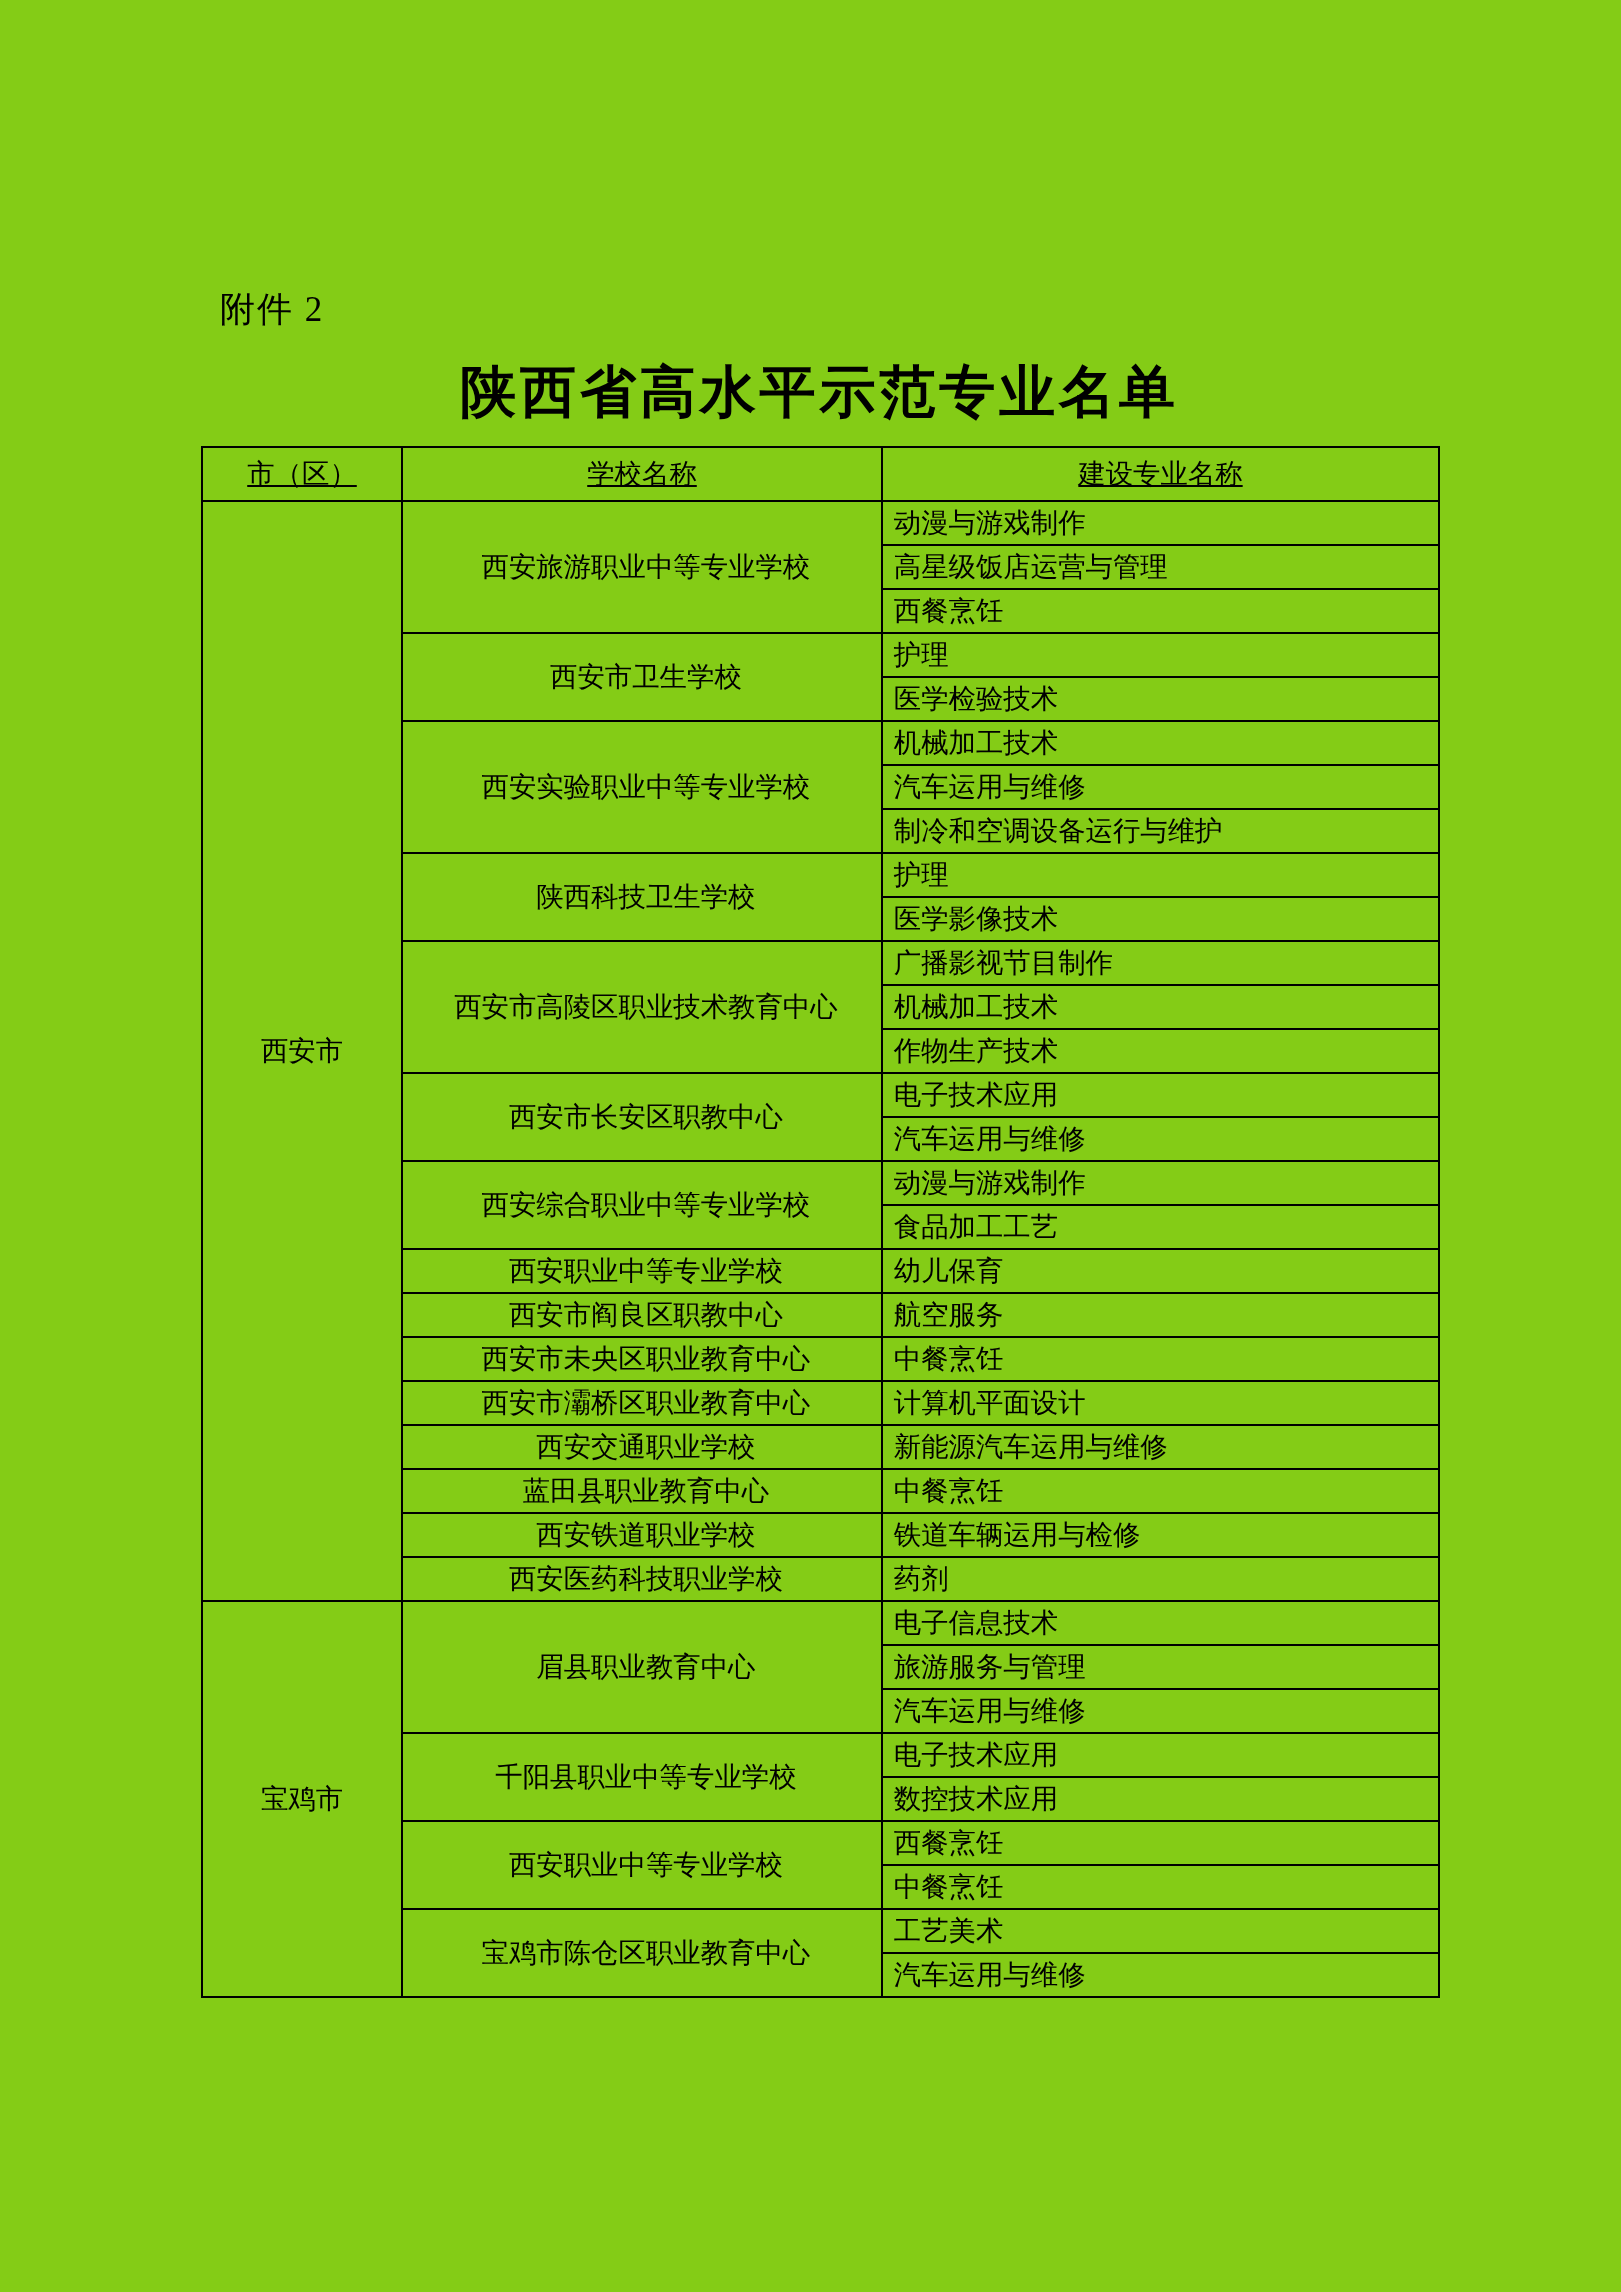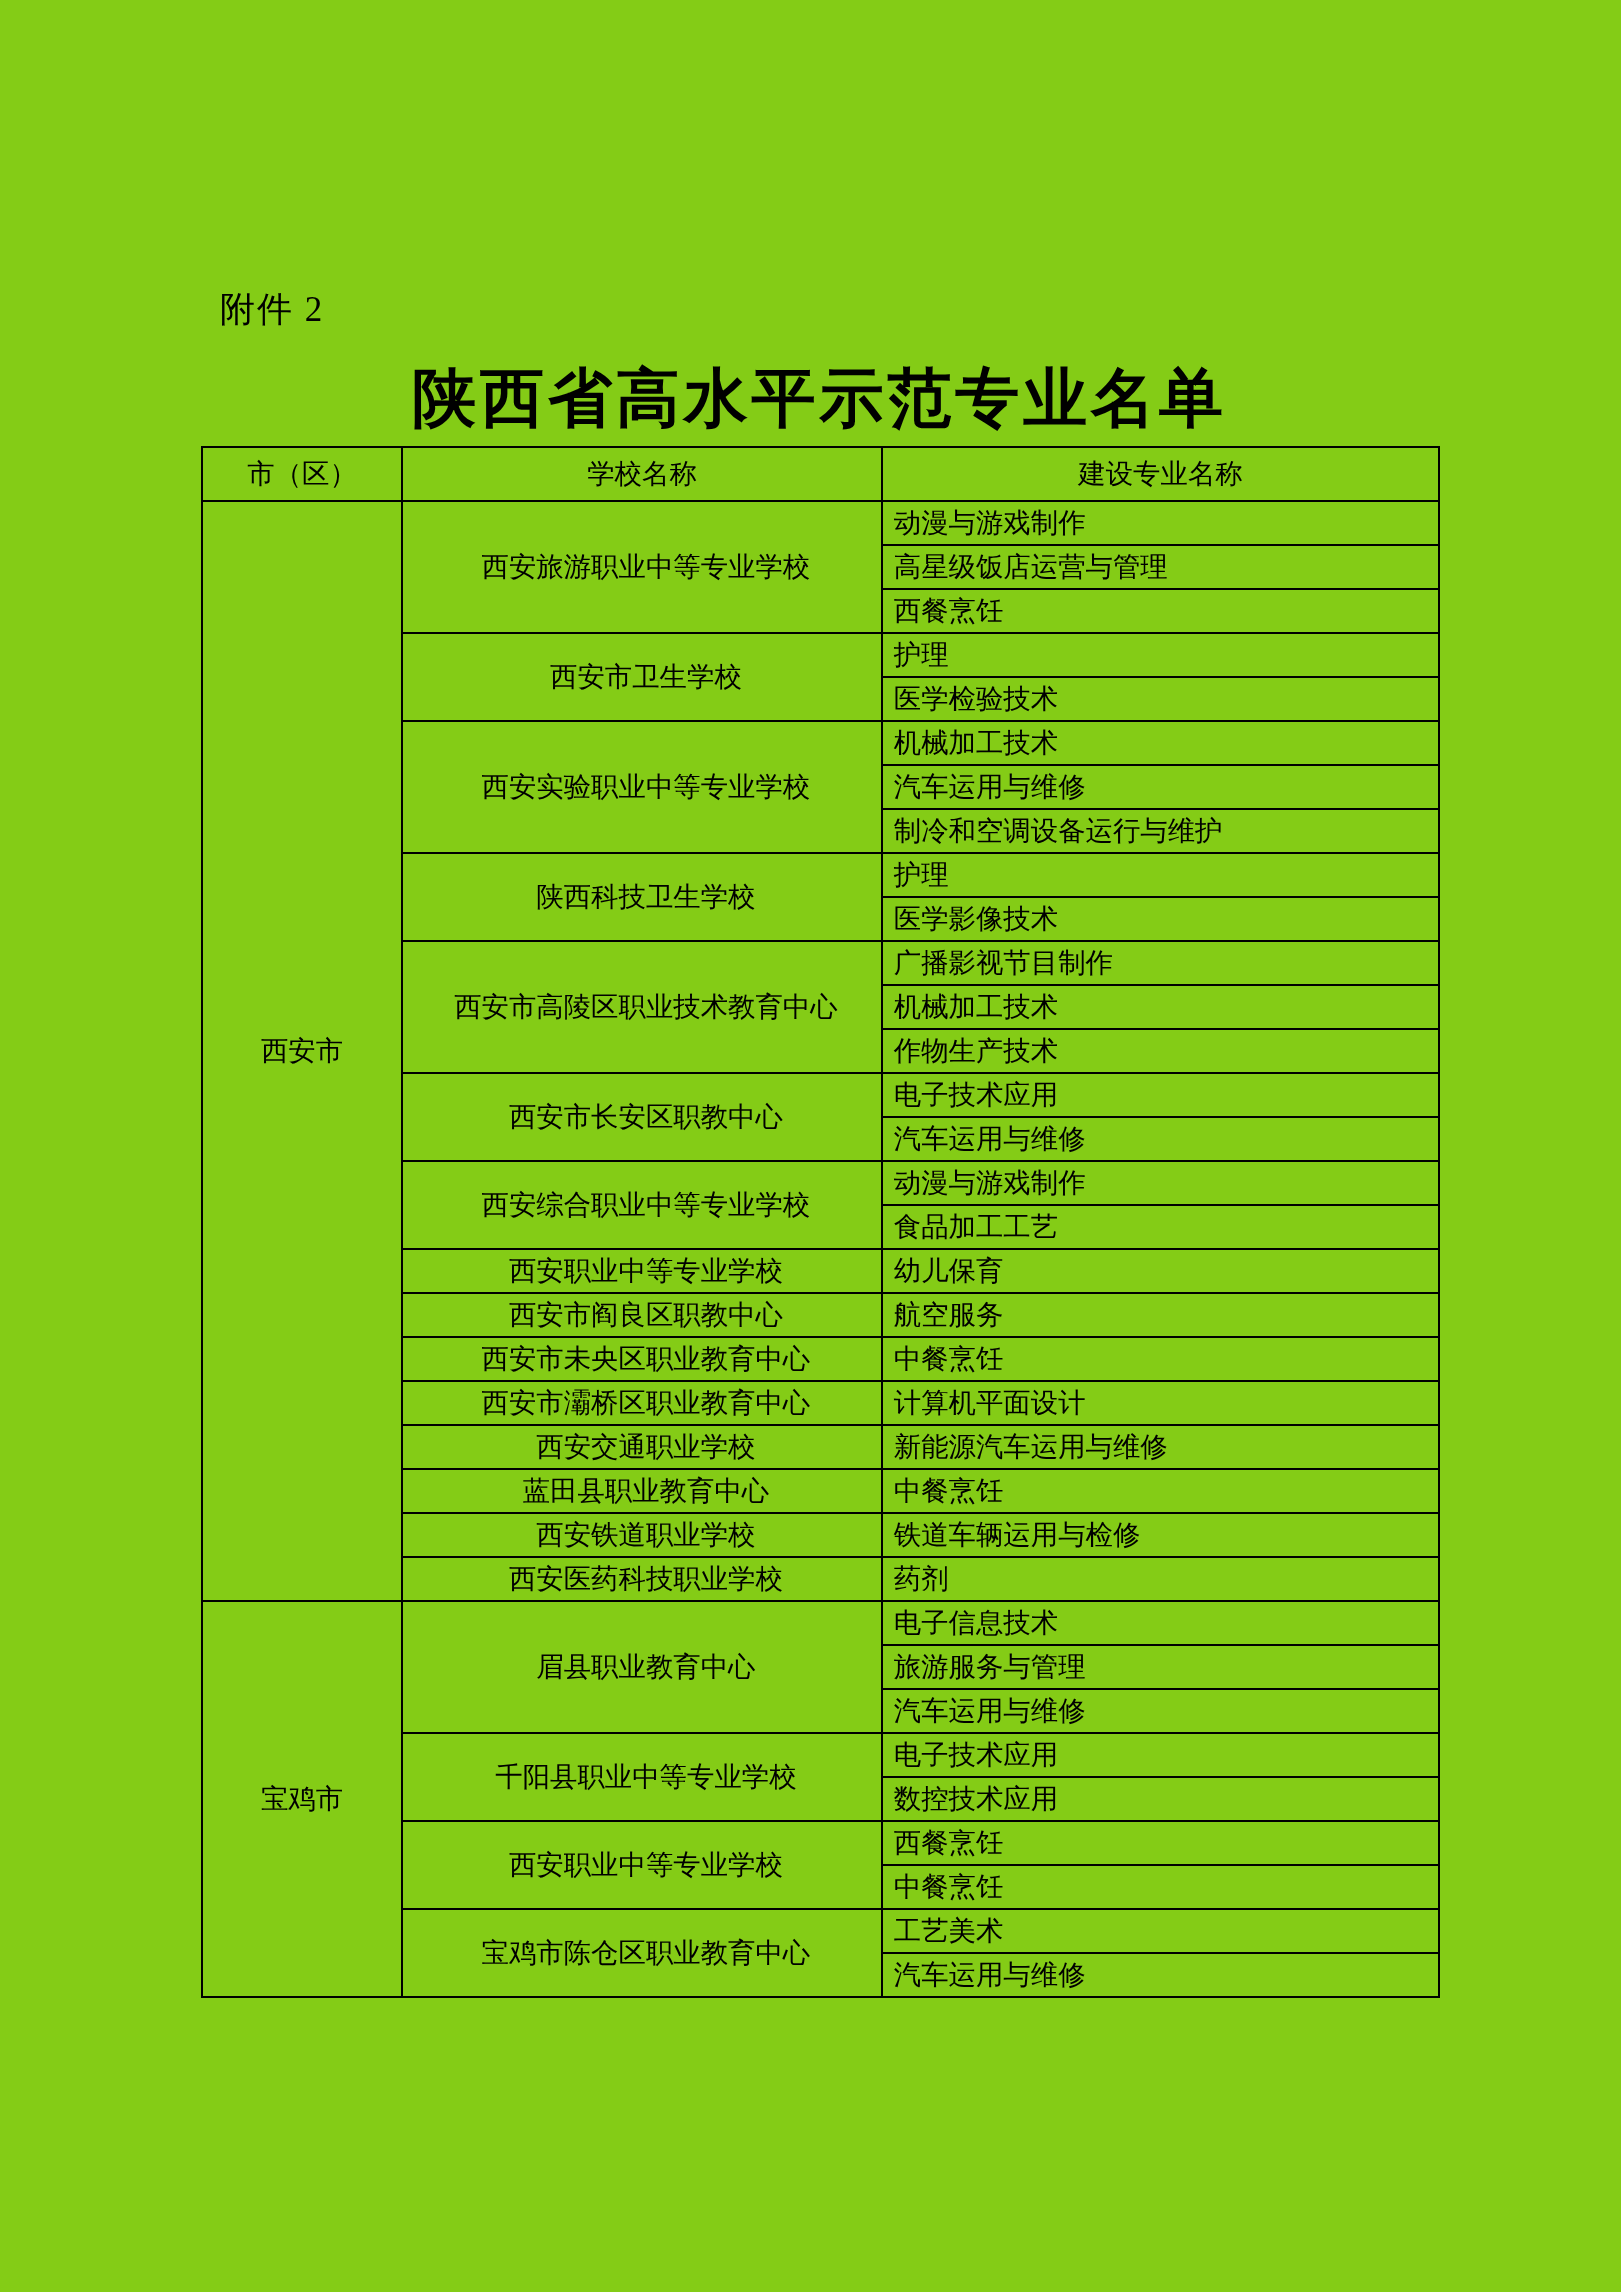--- a/index.html
+++ b/index.html
@@ -29,21 +29,21 @@
     font-size: 35px;
     letter-spacing: 2px;
     white-space: pre;
   }
   .doc-title {
     position: absolute;
     left: 201px;
     top: 355px;
     width: 1237px;
     margin: 0;
-    font-size: 64px;
+    font-size: 56px;
     font-weight: 700;
     text-align: center;
     letter-spacing: 3.9px;
     white-space: nowrap;
   }
   table.majors {
     position: absolute;
     left: 201px;
     top: 446px;
     width: 1237px;
@@ -56,20 +56,21 @@
     border: 2px solid #000000;
     font-size: 27.4px;
     font-weight: normal;
     padding: 0;
     overflow: hidden;
     vertical-align: middle;
     line-height: 1.2;
   }
   table.majors thead tr {
     height: 54px;
+    text-decoration: underline;
   }
   table.majors thead th {
     text-align: center;
     border-bottom: 2.9px solid #000000;
   }
   table.majors tbody tr {
     height: 44px;
   }
   .city-cell {
     text-align: center;

